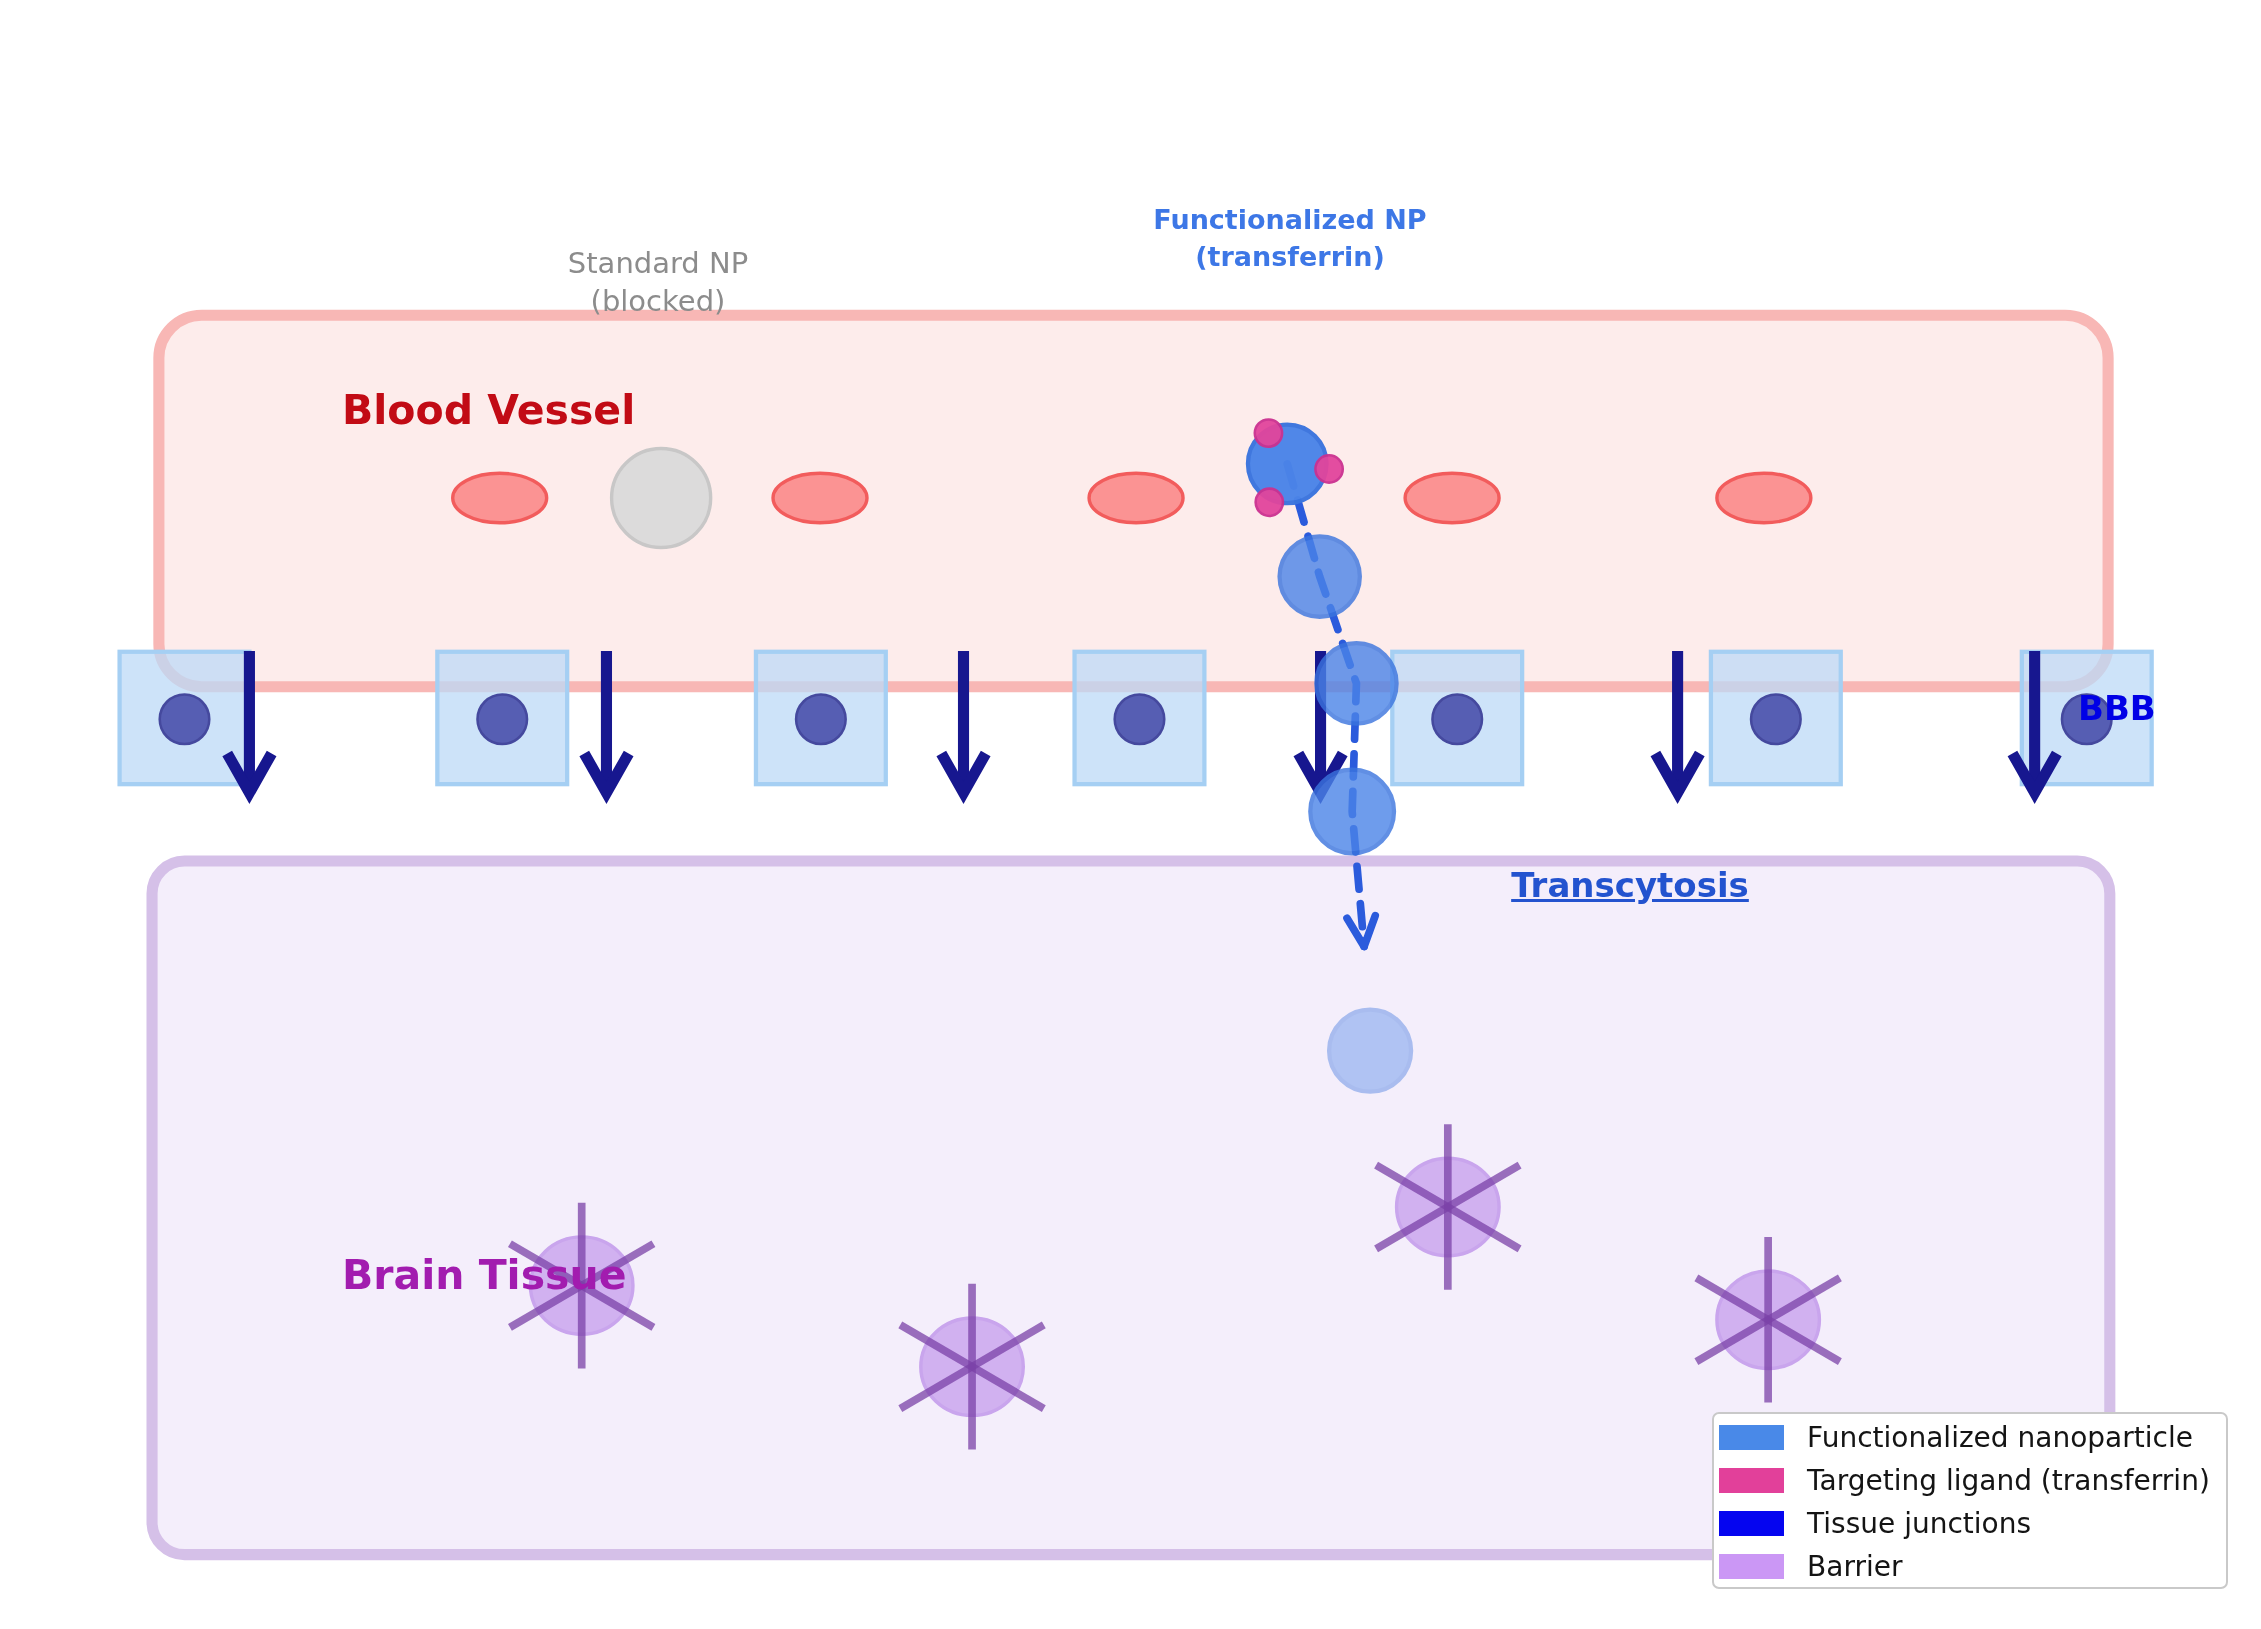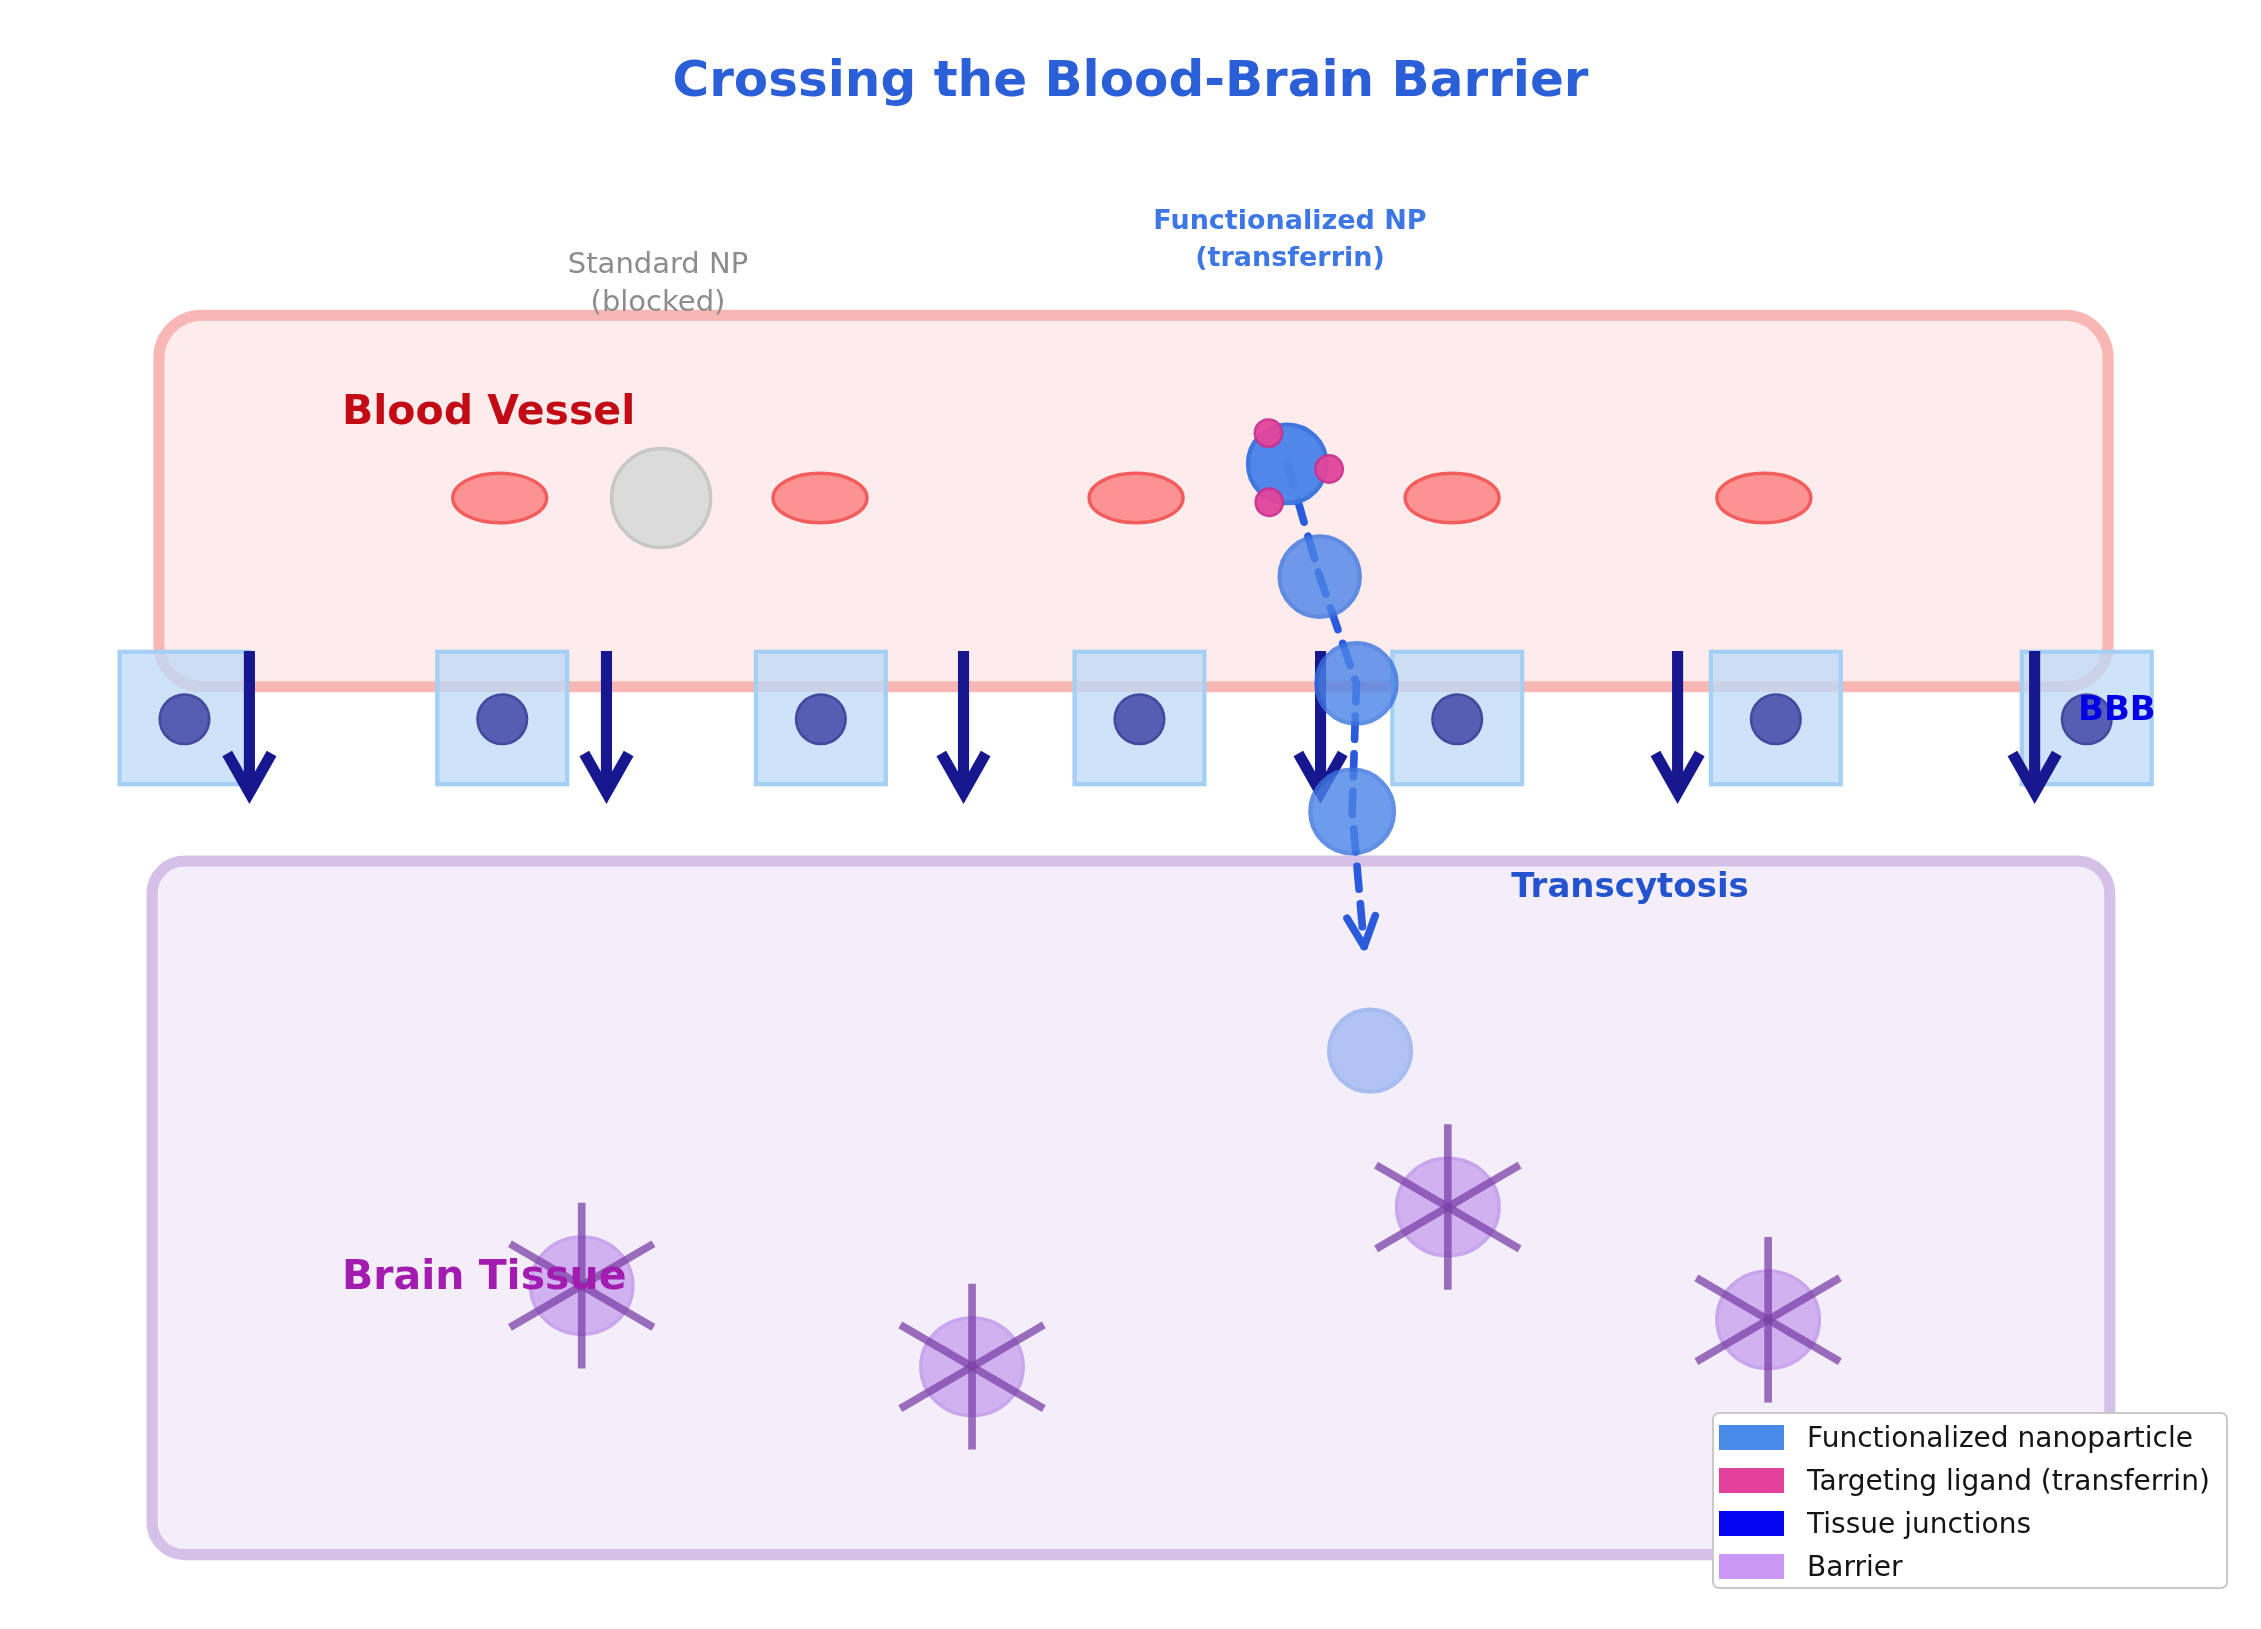--- a/index.html
+++ b/index.html
@@ -5,21 +5,21 @@
   html,body{margin:0;padding:0;background:#ffffff;}
   #stage{position:relative;width:2261px;height:1629px;background:#ffffff;
          font-family:"DejaVu Sans",sans-serif;overflow:hidden;}
   #diagram{position:absolute;left:0;top:0;}
   .lbl{position:absolute;white-space:pre-line;}
   .lbl-title{top:50px;left:0;width:2261px;text-align:center;font-size:50px;font-weight:bold;}
   .lbl-standard-np{top:244px;left:487px;width:342px;text-align:center;font-size:29px;line-height:1.32;}
   .lbl-functionalized-np{top:202px;left:1119px;width:342px;text-align:center;font-size:27px;font-weight:bold;line-height:1.37;}
   .lbl-blood-vessel{top:386px;left:342px;font-size:41px;font-weight:bold;}
   .lbl-brain-tissue{top:1251px;left:342px;font-size:41px;font-weight:bold;}
-  .lbl-transcytosis{top:865px;left:1502px;width:256px;text-align:center;font-size:34px;font-weight:bold;}
+  .lbl-transcytosis{top:865px;left:1502px;width:256px;text-align:center;font-size:34px;font-weight:bold;text-decoration:underline;}
   .lbl-bbb{top:688px;left:2078px;font-size:34px;font-weight:bold;}
   #legend{position:absolute;left:1712px;top:1412px;width:516px;height:177px;box-sizing:border-box;
           background:#ffffff;border:2.6px solid #c9c9c9;border-radius:7px;padding:1.7px 0 0 5.1px;}
   .legend-row{display:flex;align-items:center;height:43px;}
   .legend-swatch{width:65px;height:25px;margin-right:23px;flex:0 0 auto;}
   .legend-label{font-size:28px;color:#141414;}
 </style>
 </head>
 <body>
 
@@ -80,21 +80,20 @@
       <ellipse cx="1695" cy="1413" rx="60" ry="57" fill="#c9a2ee" stroke="#bf93ea" stroke-width="4" opacity="0.8"></ellipse>
       <line x1="1695" y1="1316" x2="1695" y2="1510" stroke="#7b42a8" stroke-width="9" opacity="0.75"></line>
       <line x1="1611" y1="1364" x2="1779" y2="1462" stroke="#7b42a8" stroke-width="9" opacity="0.75"></line>
       <line x1="1611" y1="1462" x2="1779" y2="1364" stroke="#7b42a8" stroke-width="9" opacity="0.75"></line>
       <ellipse cx="2070" cy="1545" rx="60" ry="57" fill="#c9a2ee" stroke="#bf93ea" stroke-width="4" opacity="0.8"></ellipse>
       <line x1="2070" y1="1448" x2="2070" y2="1642" stroke="#7b42a8" stroke-width="9" opacity="0.75"></line>
       <line x1="1986" y1="1496" x2="2154" y2="1594" stroke="#7b42a8" stroke-width="9" opacity="0.75"></line>
       <line x1="1986" y1="1594" x2="2154" y2="1496" stroke="#7b42a8" stroke-width="9" opacity="0.75"></line>
     </svg>
 
-  <div class="lbl lbl-title" style="color: rgb(42, 95, 215);">Crossing the Blood-Brain Barrier</div>
 
   <div class="lbl lbl-functionalized-np" style="color: rgb(61, 119, 230);">Functionalized NP
 (transferrin)</div>
 
   <div class="lbl lbl-standard-np" style="color: rgb(140, 140, 140);">Standard NP
 (blocked)</div>
 
   <div class="lbl lbl-blood-vessel" style="color: rgb(194, 11, 21);">Blood Vessel</div>
 
   <div class="lbl lbl-bbb" style="color: rgb(0, 0, 230);">BBB</div>

